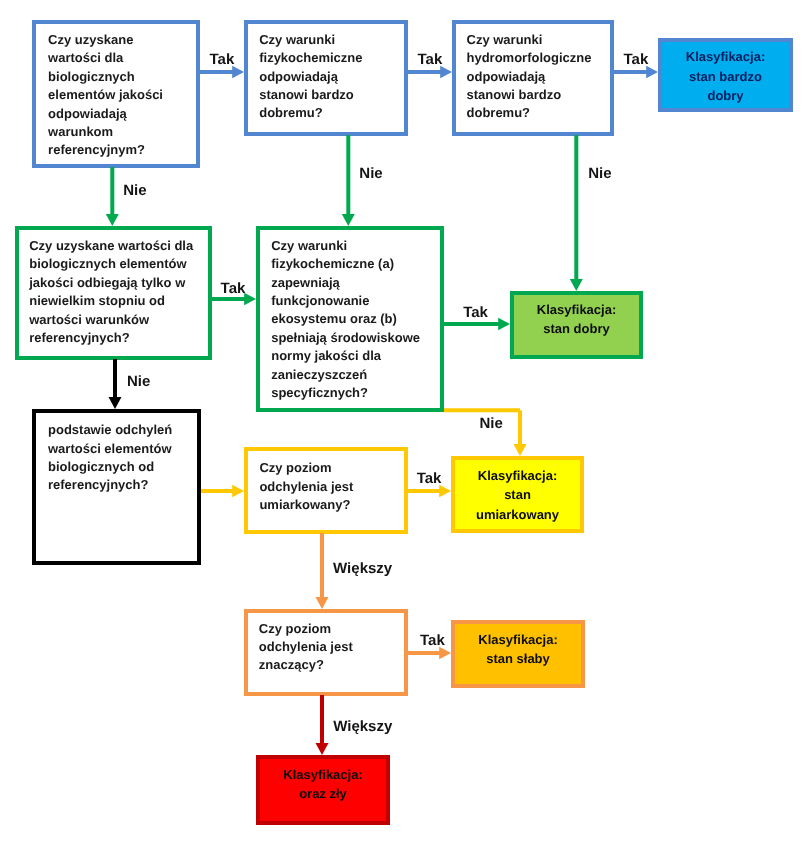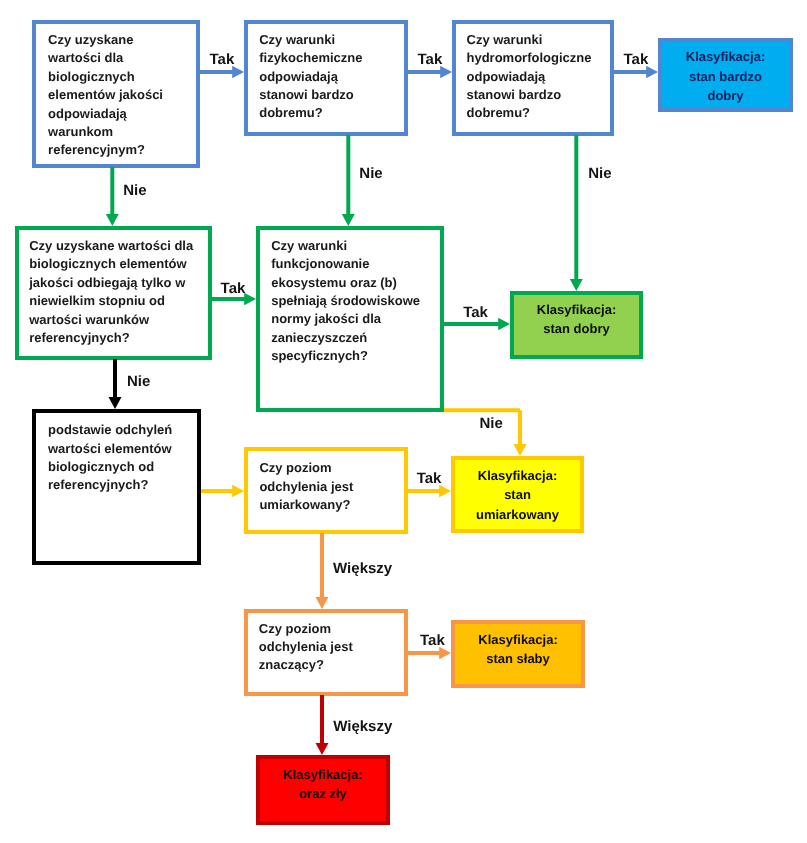--- a/index.html
+++ b/index.html
@@ -142,20 +142,22 @@
           <span class="ln">biologicznych elementów</span>
           <span class="ln">jakości odbiegają tylko w</span>
           <span class="ln">niewielkim stopniu od</span>
           <span class="ln">wartości warunków</span>
           <span class="ln">referencyjnych?</span>
         </div>
       </div>
       <div class="node" style="left: 260px; top: 230px; width: 180px; height: 178px;">
         <div class="nodetext" style="padding: 6.8px 0px 0px 11.2px; color: rgb(26, 26, 26);">
           <span class="ln">Czy warunki</span>
+          <span class="ln">fizykochemiczne (a)</span>
+          <span class="ln">zapewniają</span>
           <span class="ln">funkcjonowanie</span>
           <span class="ln">ekosystemu oraz (b)</span>
           <span class="ln">spełniają środowiskowe</span>
           <span class="ln">normy jakości dla</span>
           <span class="ln">zanieczyszczeń</span>
           <span class="ln">specyficznych?</span>
         </div>
       </div>
       <div class="node" style="left: 514px; top: 295px; width: 125px; height: 60px;">
         <div class="nodetext" style="text-align: center; padding: 5.2px 0px 0px; line-height: 19.2px; color: rgb(13, 13, 13);">

